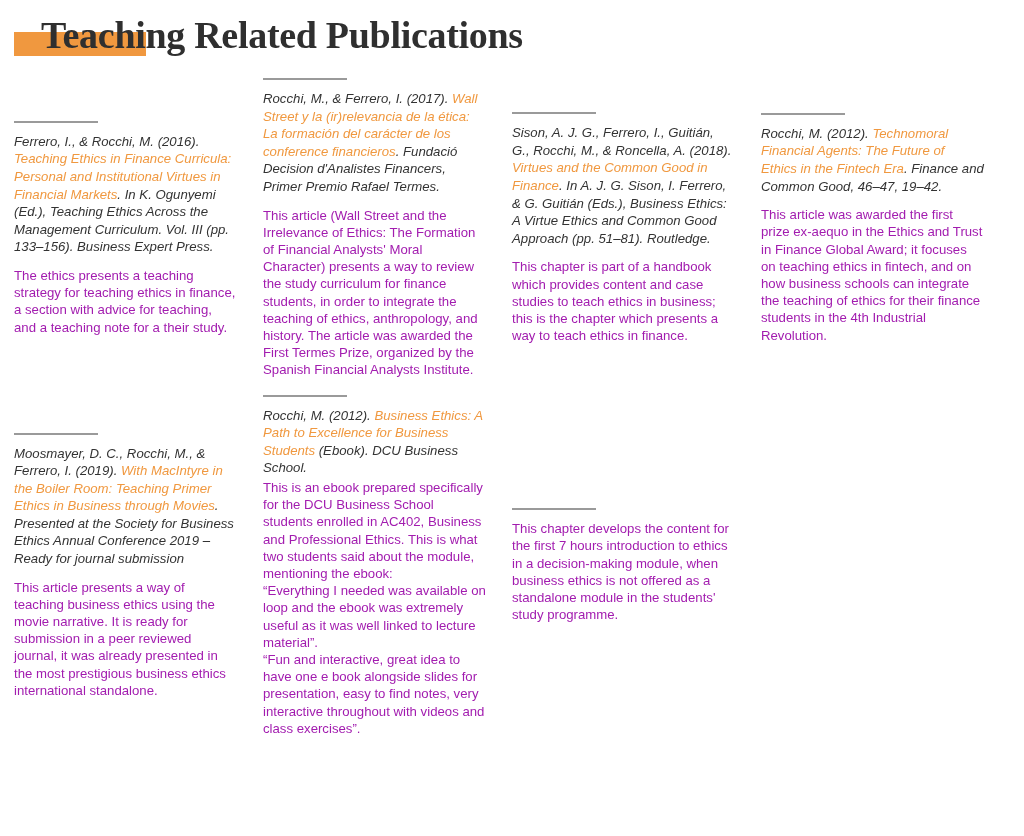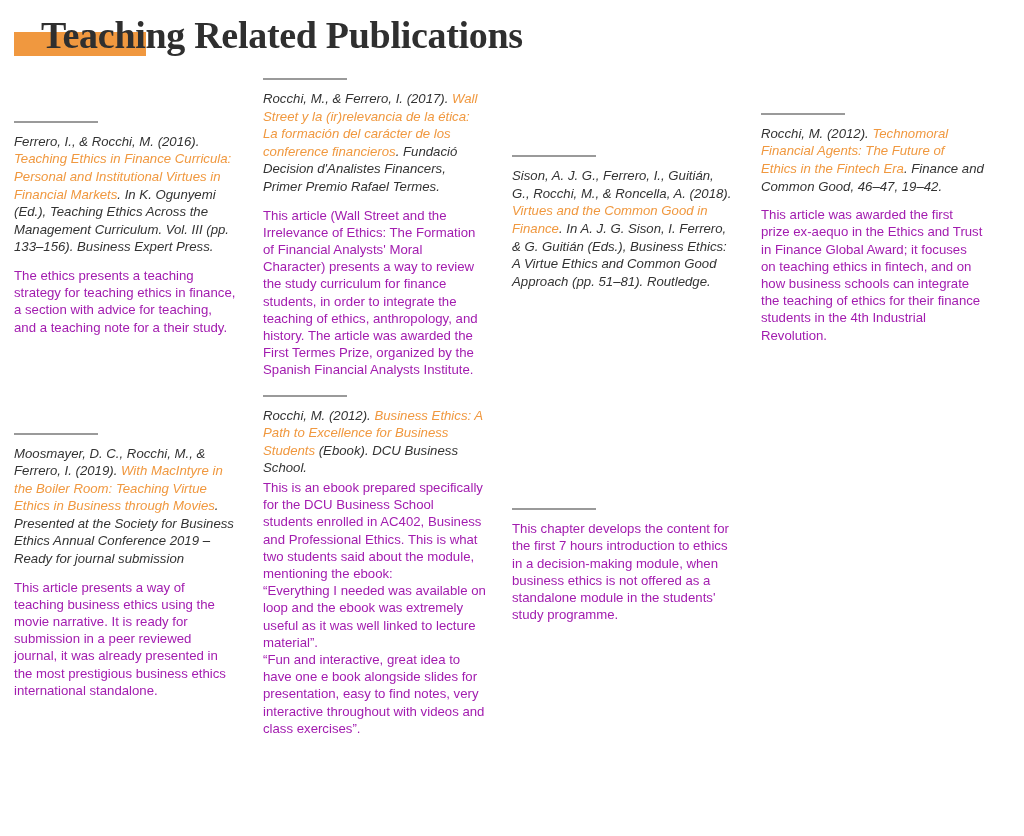--- a/index.html
+++ b/index.html
@@ -110,36 +110,37 @@
       <div class="entry">
         <div class="rule"></div>
         <p class="entry-cite"><span>Rocchi, M., &amp; Ferrero, I. (2017). </span><span class="hl">Wall Street y la (ir)relevancia de la ética: La formación del carácter de los conference financieros</span><span>. Fundació Decision d'Analistes Financers, Primer Premio Rafael Termes.</span></p>
         <p class="entry-note"><span>This article (Wall Street and the Irrelevance of Ethics: The Formation of Financial Analysts' Moral Character) presents a way to review the study curriculum for finance students, in order to integrate the teaching of ethics, anthropology, and history. The article was awarded the First Termes Prize, organized by the Spanish Financial Analysts Institute.</span></p>
       </div>
     </div>
     <div class="col">
       <div class="entry">
         <div class="rule"></div>
         <p class="entry-cite"><span>Sison, A. J. G., Ferrero, I., Guitián, G., Rocchi, M., &amp; Roncella, A. (2018). </span><span class="hl">Virtues and the Common Good in Finance</span><span>. In A. J. G. Sison, I. Ferrero, &amp; G. Guitián (Eds.), Business Ethics: A Virtue Ethics and Common Good Approach (pp. 51–81). Routledge.</span></p>
+        <p class="entry-note"><span>This chapter is part of a handbook which provides content and case studies to teach ethics in business; this is the chapter which presents a way to teach ethics in finance.</span></p>
       </div>
     </div>
     <div class="col">
       <div class="entry">
         <div class="rule"></div>
         <p class="entry-cite"><span>Rocchi, M. (2012). </span><span class="hl">Technomoral Financial Agents: The Future of Ethics in the Fintech Era</span><span>. Finance and Common Good, 46–47, 19–42.</span></p>
         <p class="entry-note"><span>This article was awarded the first prize ex-aequo in the Ethics and Trust in Finance Global Award; it focuses on teaching ethics in fintech, and on how business schools can integrate the teaching of ethics for their finance students in the 4th Industrial Revolution.</span></p>
       </div>
     </div>
   </div>
 
   <div class="row row-2">
     <div class="col">
       <div class="entry">
         <div class="rule"></div>
-        <p class="entry-cite"><span>Moosmayer, D. C., Rocchi, M., &amp; Ferrero, I. (2019). </span><span class="hl">With MacIntyre in the Boiler Room: Teaching Virtue Ethics in Business through Movies</span><span>. Presented at the Society for Business Ethics Annual Conference 2019 – Ready for journal submission</span></p>
+        <p class="entry-cite"><span>Moosmayer, D. C., Rocchi, M., &amp; Ferrero, I. (2019). </span><span class="hl">With MacIntyre in the Boiler Room: Teaching Primer Ethics in Business through Movies</span><span>. Presented at the Society for Business Ethics Annual Conference 2019 – Ready for journal submission</span></p>
         <p class="entry-note"><span>This article presents a way of teaching business ethics using the movie narrative. It is ready for submission in a peer reviewed journal, it was already presented in the most prestigious business ethics international standalone.</span></p>
       </div>
     </div>
     <div class="col tight">
       <div class="entry">
         <div class="rule"></div>
         <p class="entry-cite"><span>Rocchi, M. (2012). </span><span class="hl">Business Ethics: A Path to Excellence for Business Students</span><span> (Ebook). DCU Business School.</span></p>
         <p class="entry-note"><span> This is an ebook prepared specifically for the DCU Business School students enrolled in AC402, Business and Professional Ethics. This is what two students said about the module, mentioning the ebook:</span><span></span><br><span>“Everything I needed was available on loop and the ebook was extremely useful as it was well linked to lecture material”.</span><span></span><br><span>“Fun and interactive, great idea to have one e book alongside slides for presentation, easy to find notes, very interactive throughout with videos and class exercises”.</span></p>
       </div>
     </div>

